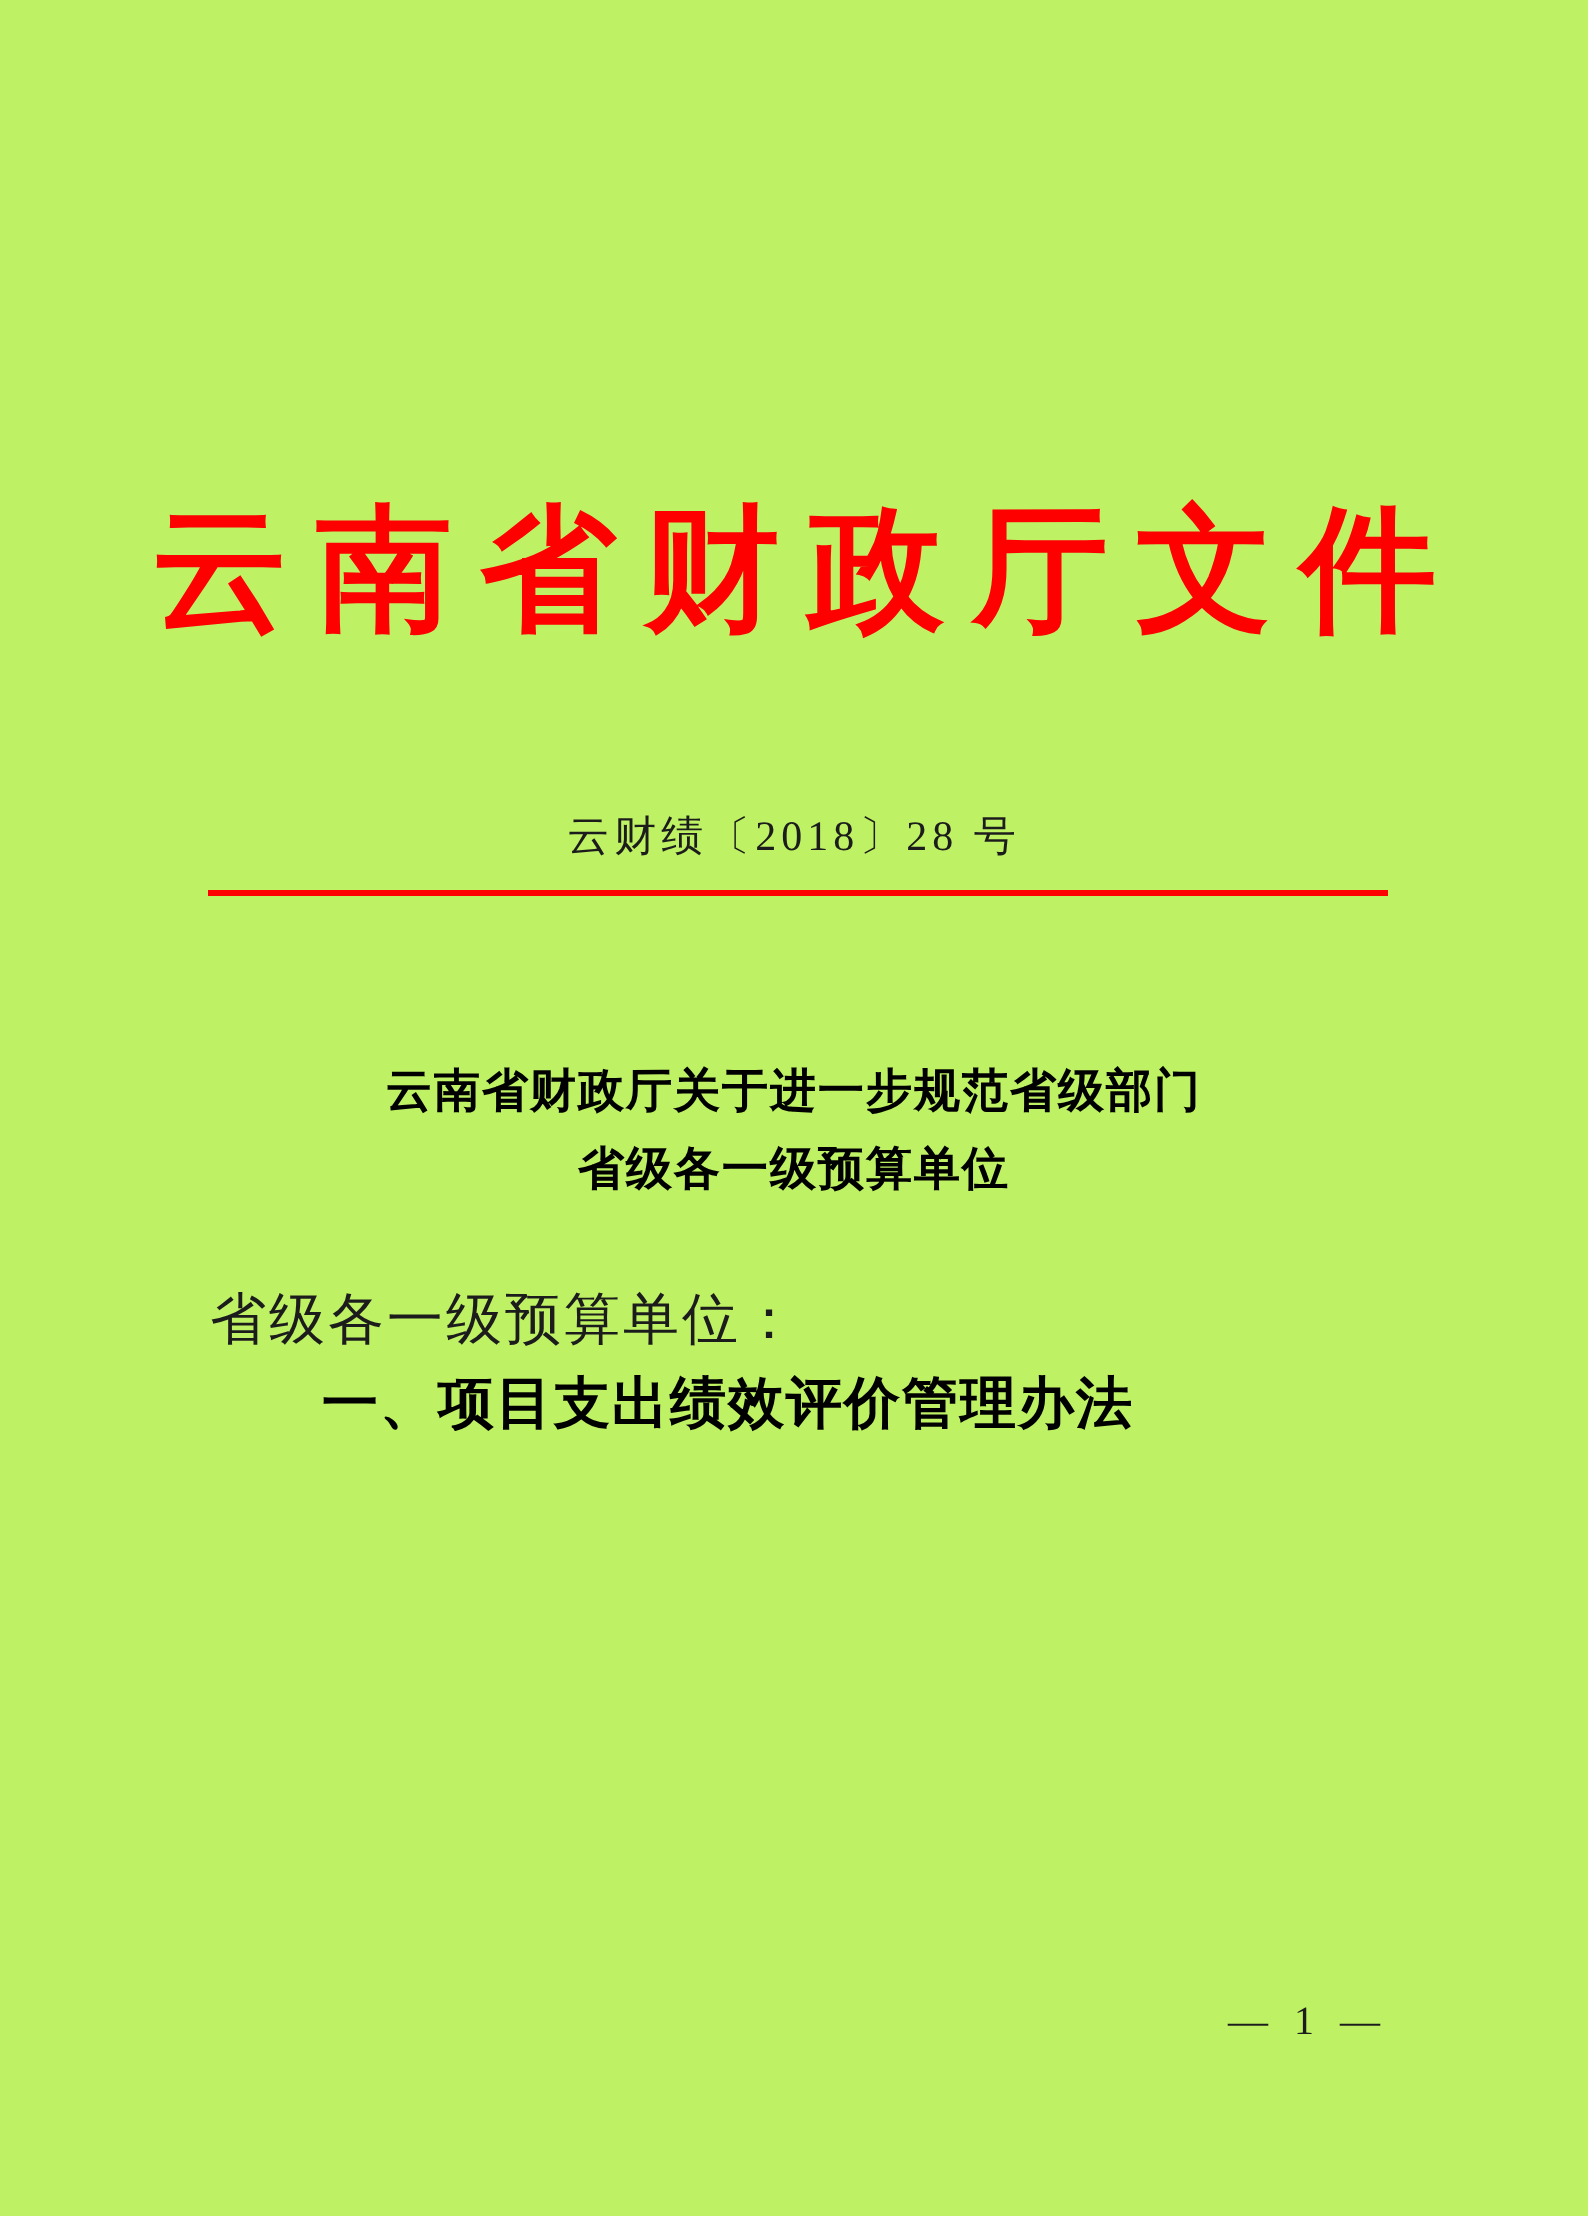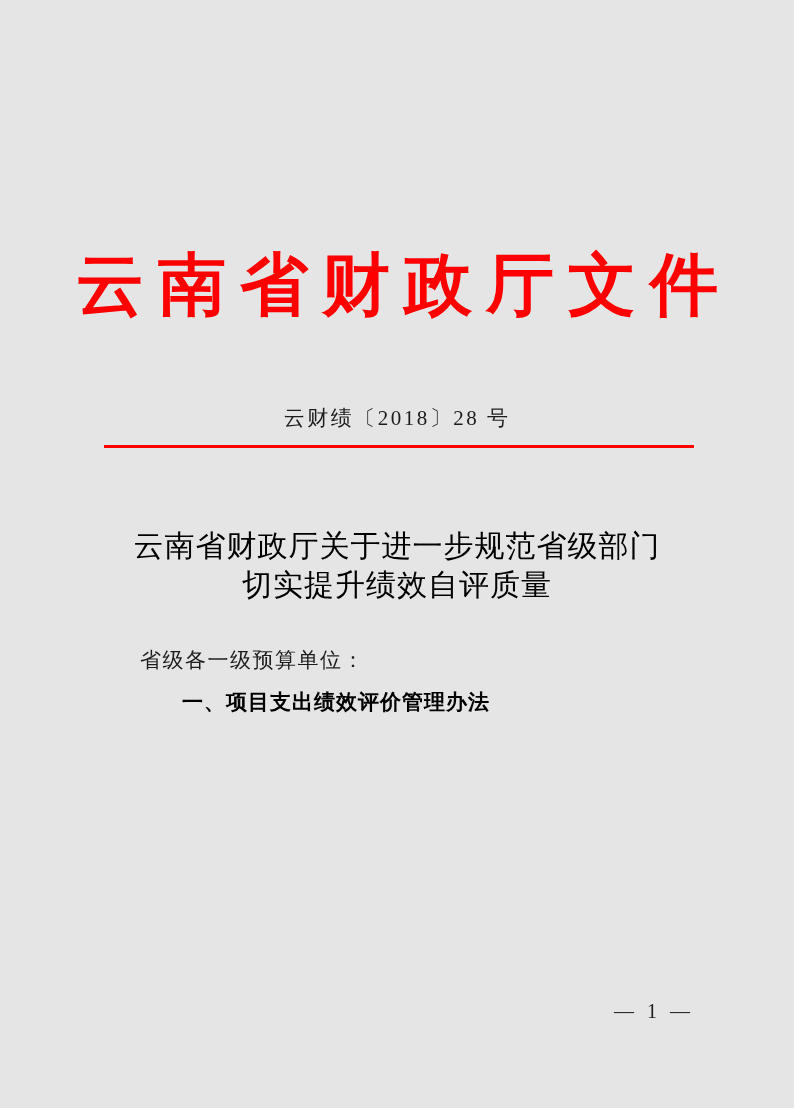--- a/index.html
+++ b/index.html
@@ -4,21 +4,21 @@
 <style>
   * { margin: 0; padding: 0; box-sizing: border-box; }
   html, body { background: #ffffff; }
   body { font-family: "Liberation Serif", "DejaVu Serif", serif; }
 
   .page {
     position: relative;
     width: 794px;
     height: 1108px;
     margin: 0 auto;
-    background: #e5e5e5;
+    background: #bef264;
     overflow: hidden;
     padding-left: 12px;
   }
 
   .letterhead {
     position: absolute;
     top: 248px;
     left: 0;
     right: 0;
     text-align: center;
@@ -52,39 +52,38 @@
     height: 3px;
     background: #fe0000;
   }
 
   .doc-title {
     position: absolute;
     top: 526px;
     left: 0;
     right: 0;
     text-align: center;
-    font-size: 30px;
-    font-weight: normal;
+    font-size: 23px;
+    font-weight: bold;
     color: #000000;
     line-height: 39px;
     letter-spacing: 1px;
   }
   .doc-title .title-line { display: block; white-space: nowrap; }
 
   .doc-body {
     position: absolute;
     top: 640px;
     left: 105px;
     width: 589px;
-    font-size: 21px;
+    font-size: 28px;
     line-height: 41px;
     letter-spacing: 1.5px;
     color: #1c1c1c;
     text-align: justify;
-    margin-left: 35px;
   }
   .doc-body p { margin: 0; }
   .indent { text-indent: 2em; }
 
   .section-heading {
     font-family: "Liberation Sans", "DejaVu Sans", sans-serif;
     font-weight: bold;
     color: #000000;
     letter-spacing: 1px;
   }
@@ -110,21 +109,21 @@
 <div class="page">
 
   <div class="letterhead">云南省财政厅文件</div>
 
   <div class="doc-number">云财绩〔2018〕28 号</div>
 
   <div class="red-rule"></div>
 
   <h1 class="doc-title">
     <span class="title-line">云南省财政厅关于进一步规范省级部门</span>
-    <span class="title-line">切实提升绩效自评质量</span>
+    <span class="title-line">省级各一级预算单位</span>
   </h1>
 
   <div class="doc-body">
     <p class="salutation">省级各一级预算单位：</p>
     <p class="section-heading indent">一、项目支出绩效评价管理办法</p>
   </div>
 
   <div class="page-number">— 1 —</div>
 
 </div>

